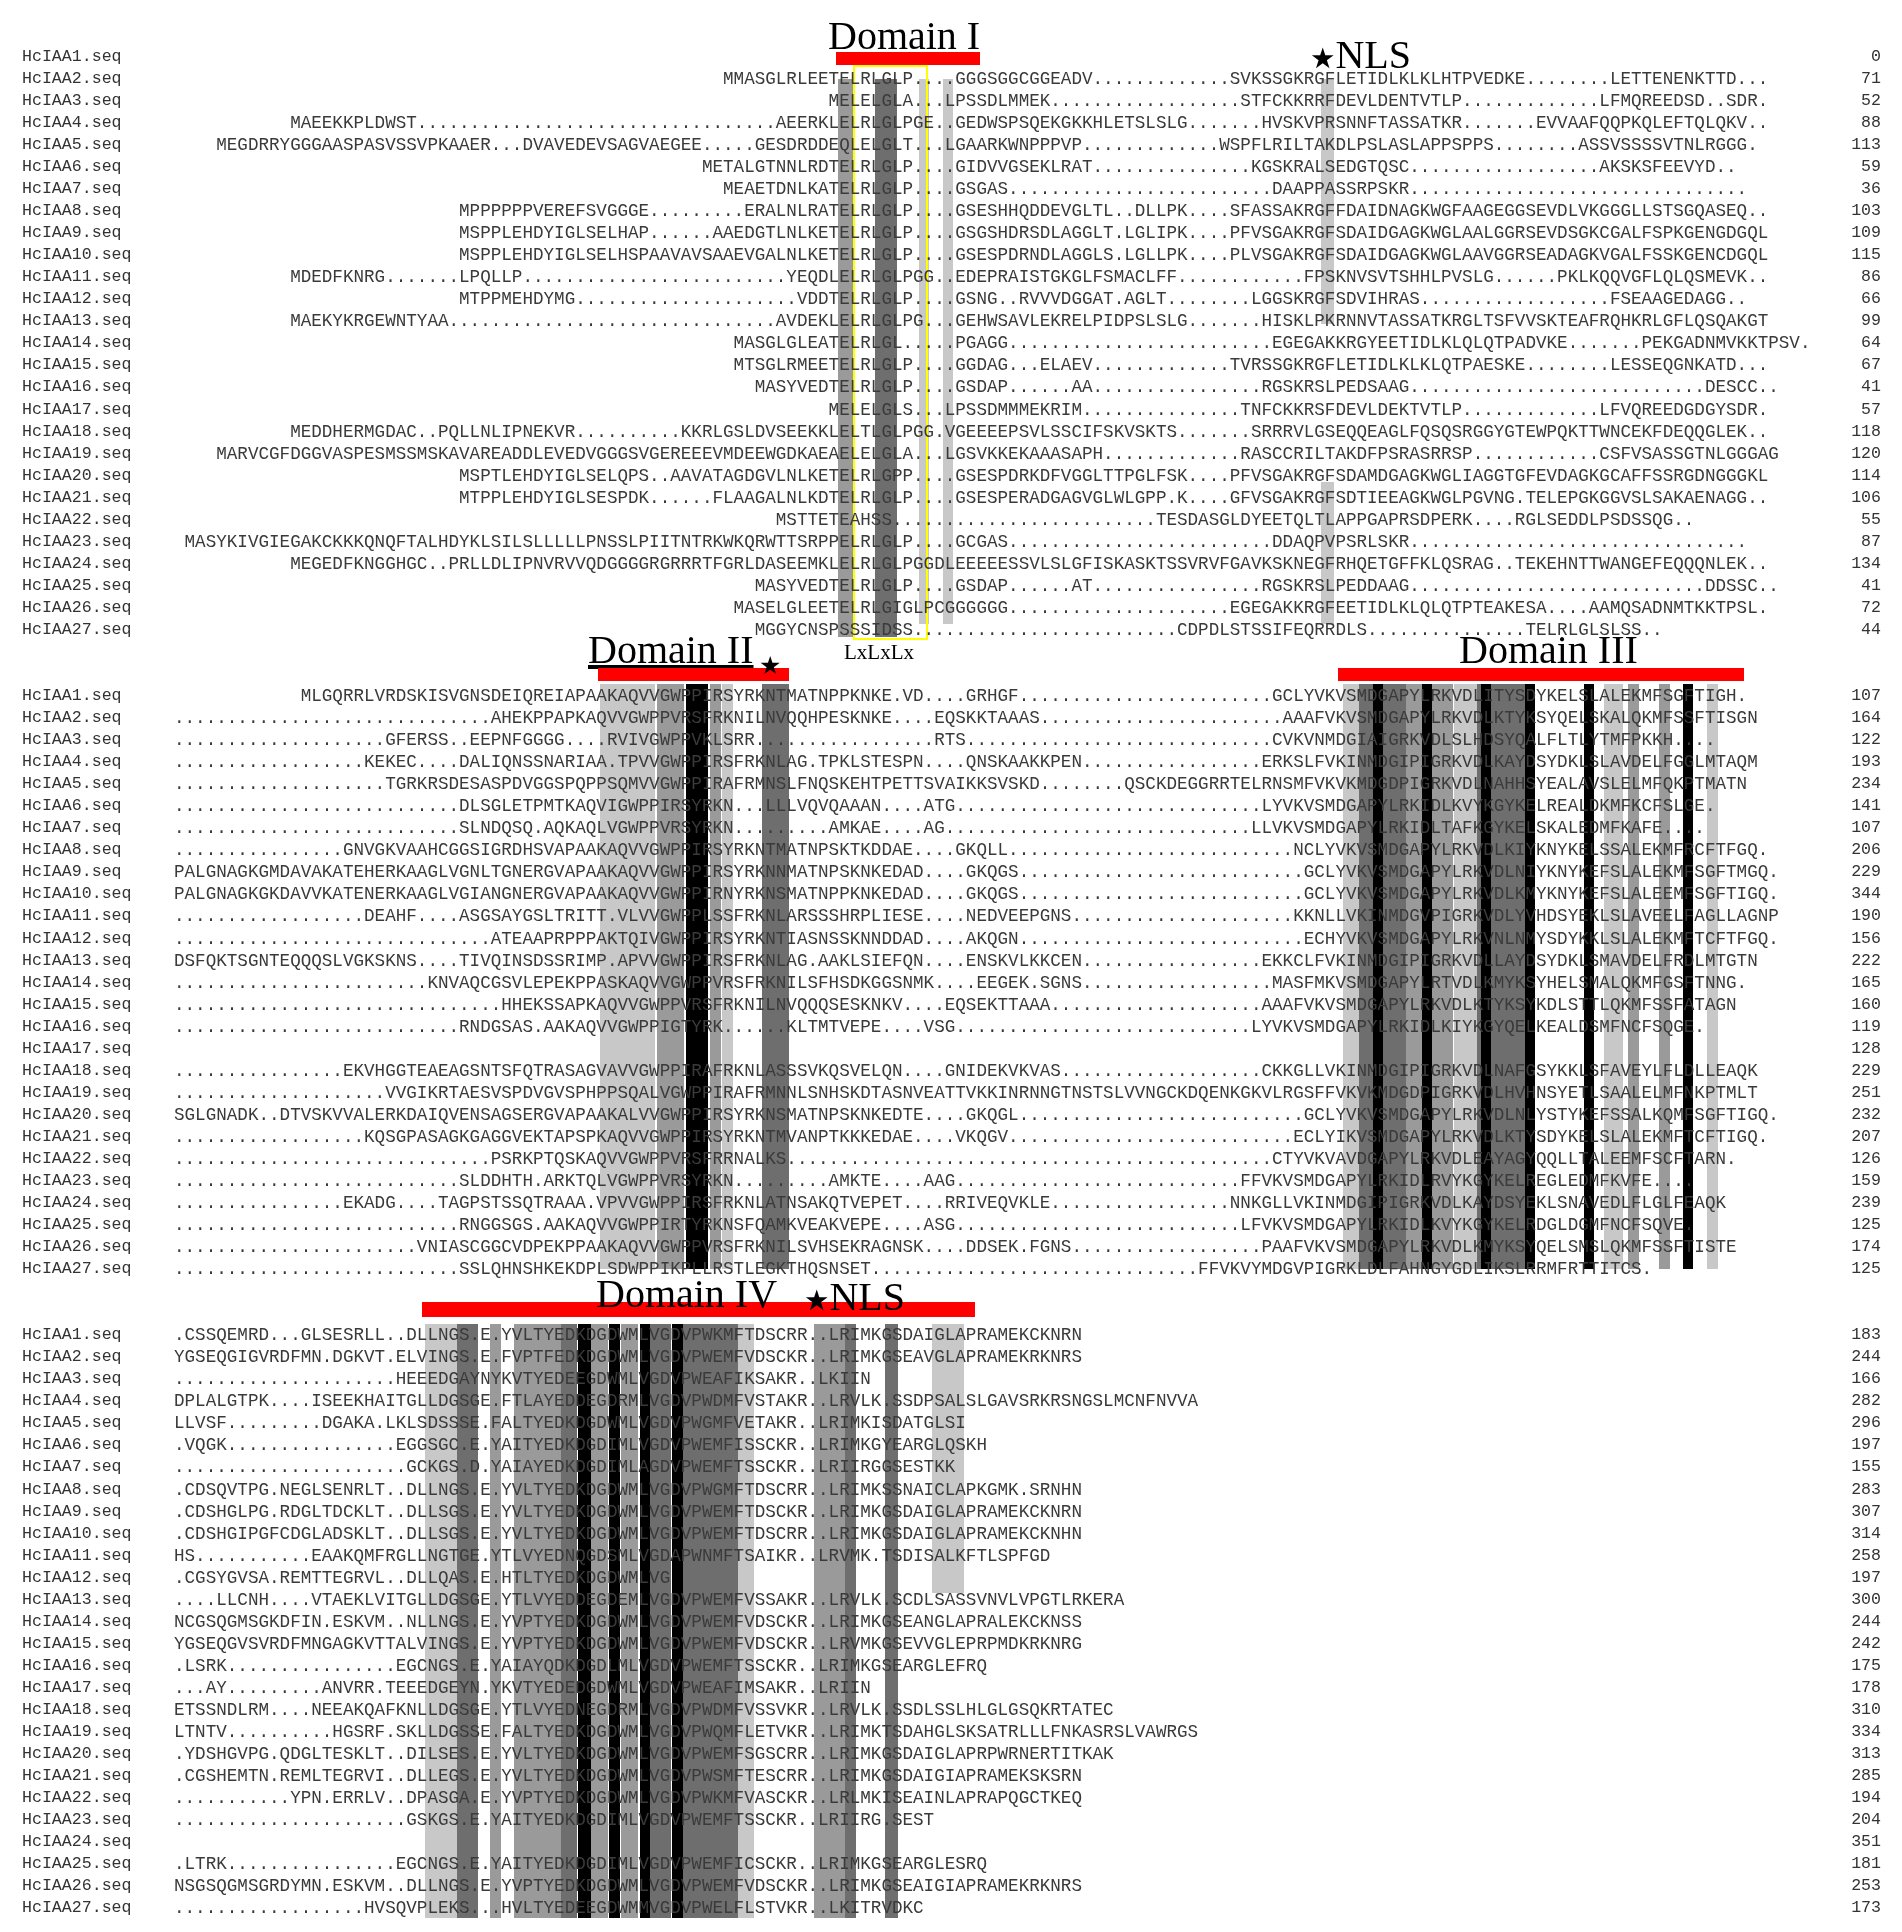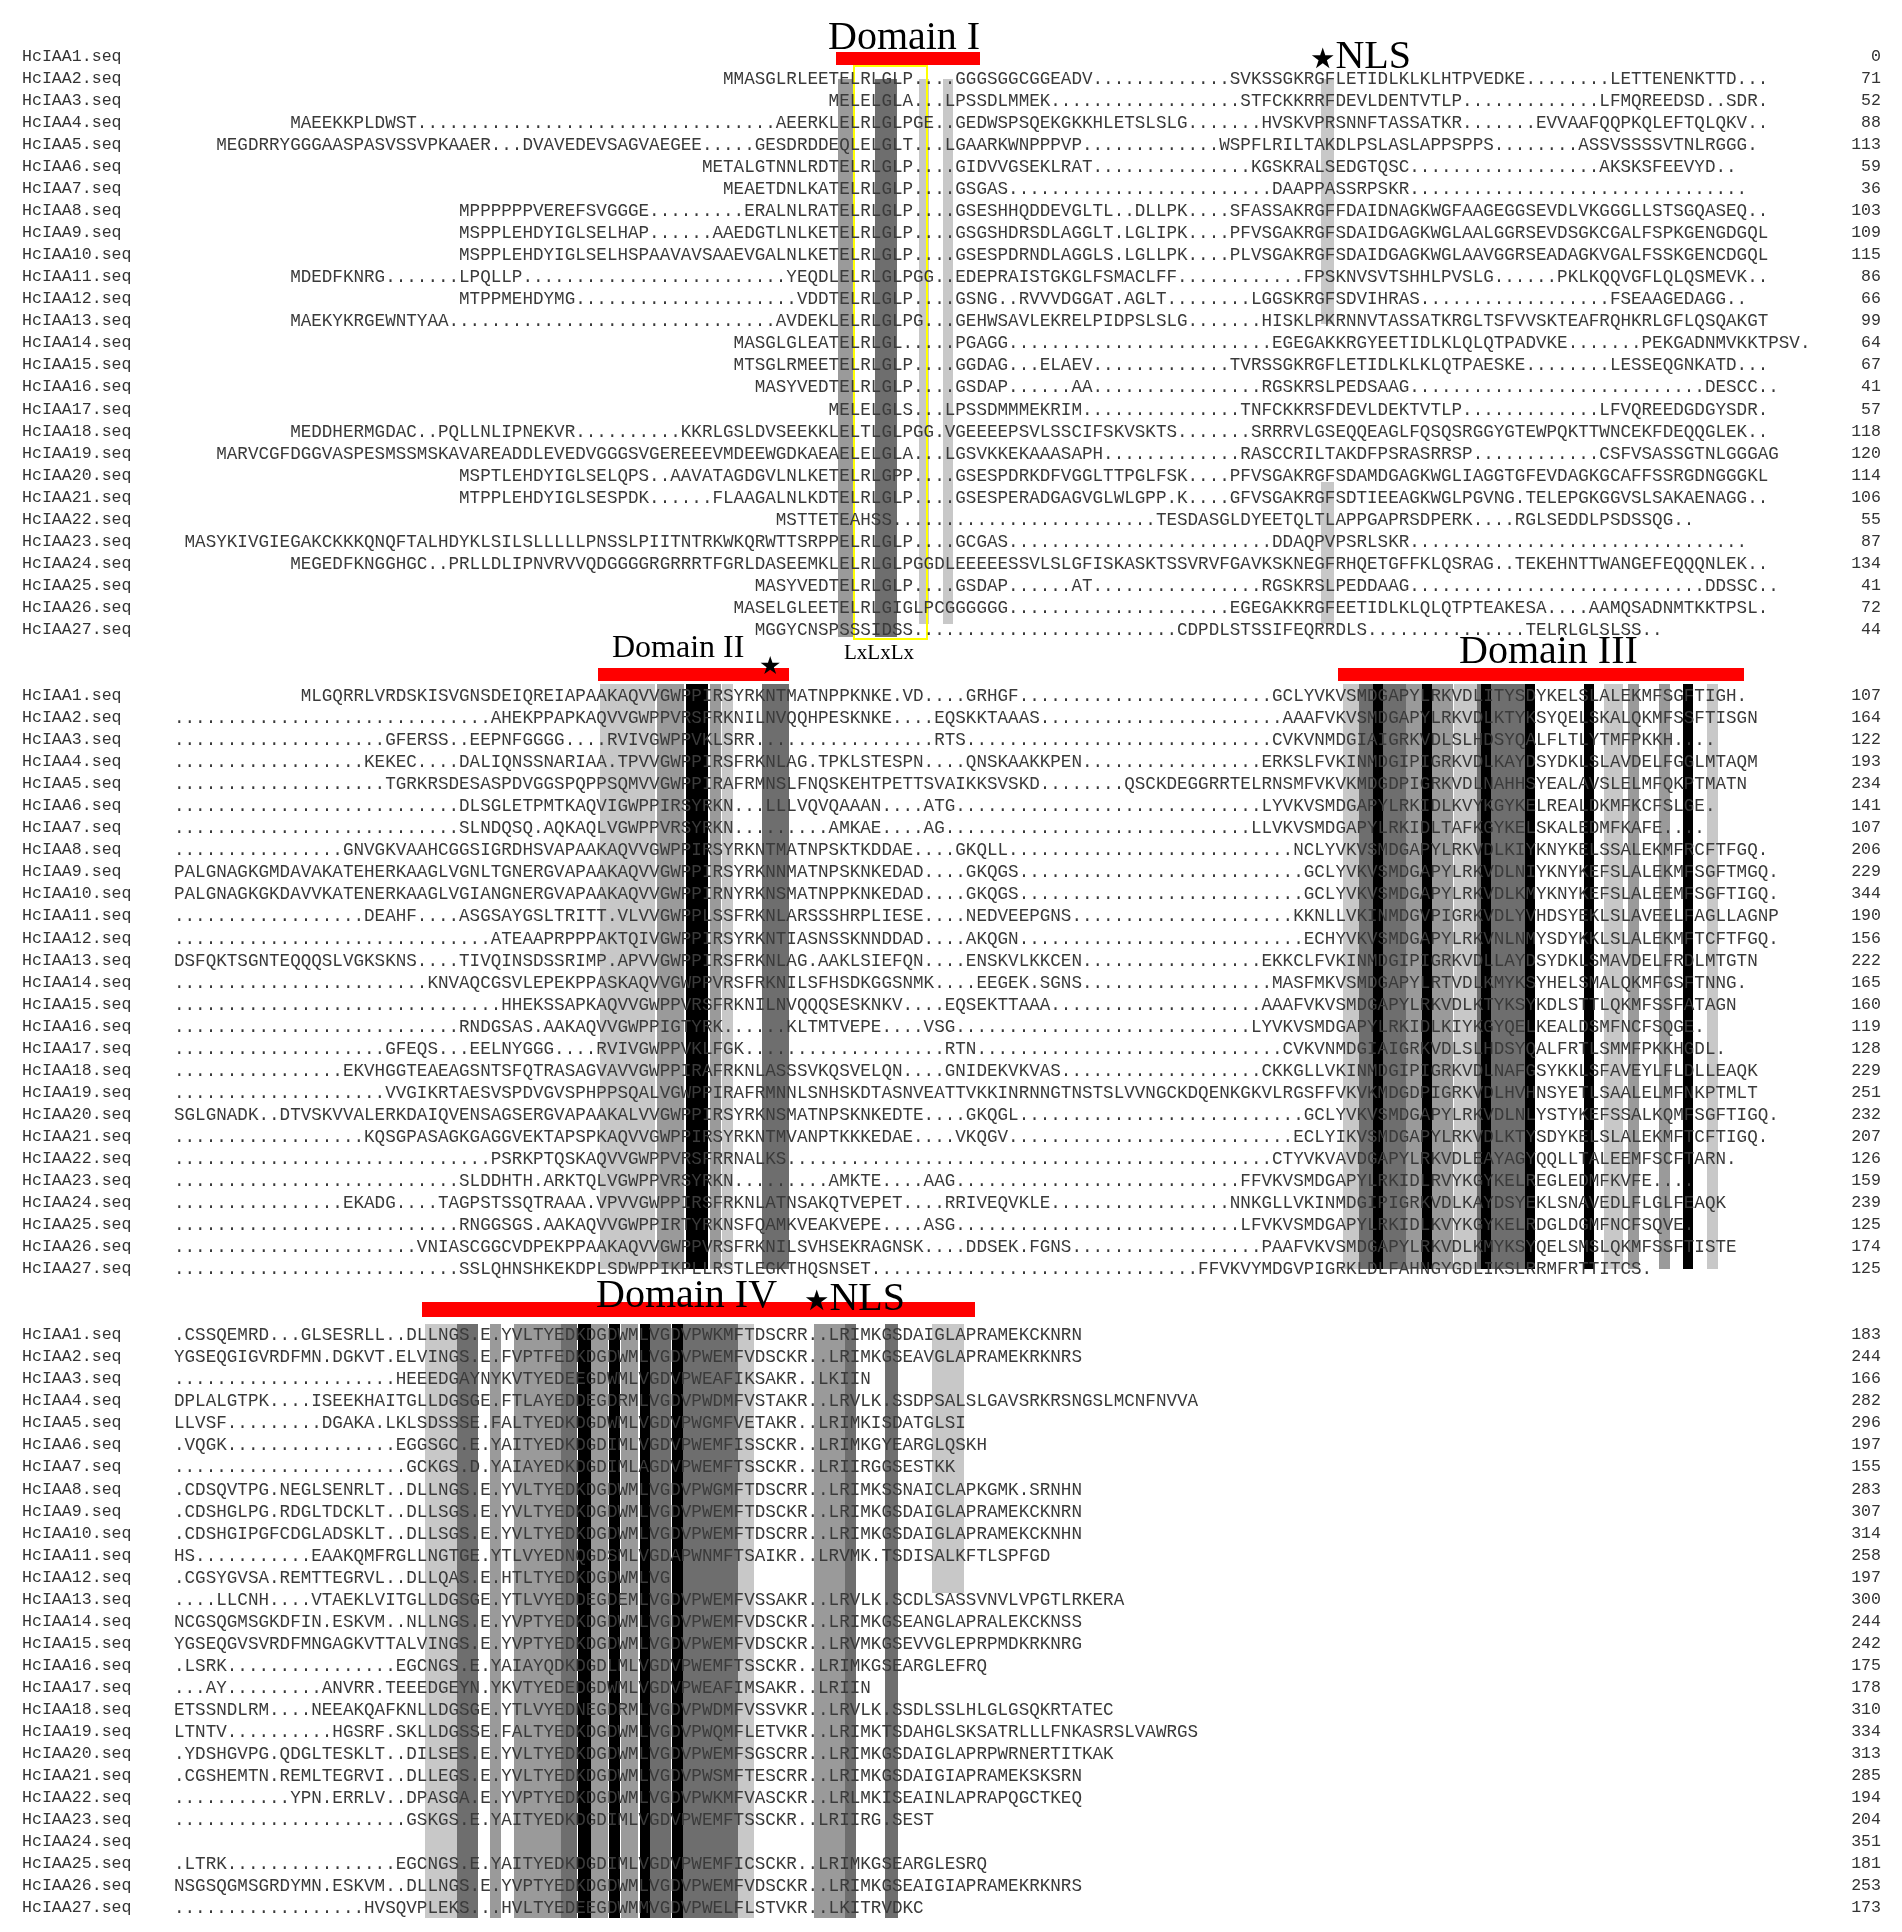--- a/index.html
+++ b/index.html
@@ -77,21 +77,21 @@
 <div class="layer">
   <div class="dlabel" style="left:828px;top:16px;font-size:40px;">Domain I</div>
   <div class="redbar" style="left:836px;top:52px;width:144px;height:12.6px;"></div>
   <div class="yellow-box" style="left:853px;top:65px;width:75px;height:575px;"></div>
   <div class="dlabel" style="left:1310px;top:35px;font-size:40px;">
     <span class="star" style="font-size:28.4px;">★</span><span>NLS</span>
   </div>
 
   <div class="dlabel" style="left:844px;top:642px;font-size:21px;">LxLxLx</div>
 
-  <div class="dlabel" style="left:612px;top:630px;font-size:32px;">Domain II</div>
+  <div class="dlabel" style="left:588px;top:630px;font-size:40px;text-decoration:underline;">Domain II</div>
   <div class="redbar" style="left:598px;top:668px;width:191px;height:12.6px;"></div>
   <div class="dlabel star" style="left:759px;top:653px;font-size:25px;">★</div>
 
   <div class="dlabel" style="left:1459px;top:630px;font-size:40px;">Domain III</div>
   <div class="redbar" style="left:1338px;top:668px;width:406px;height:12.6px;"></div>
 
   <div class="redbar" style="left:422px;top:1302px;width:553px;height:15px;"></div>
   <div class="dlabel" style="left:596px;top:1274px;font-size:40px;">Domain IV</div>
   <div class="dlabel" style="left:804px;top:1277px;font-size:40px;">
     <span class="star" style="font-size:28.4px;">★</span><span>NLS</span>
@@ -311,21 +311,20 @@
       <span class="seq">...............................HHEKSSAPKAQVVGWPPVRSFRKNILNVQQQSESKNKV....EQSEKTTAAA....................AAAFVKVSMDGAPYLRKVDLKTYKSYKDLSTTLQKMFSSFATAGN</span>
       <span class="num">160</span>
     </div>
     <div class="row" style="top: 1016px;">
       <span class="name">HcIAA16.seq</span>
       <span class="seq">...........................RNDGSAS.AAKAQVVGWPPIGTYRK......KLTMTVEPE....VSG............................LYVKVSMDGAPYLRKIDLKIYKGYQELKEALDSMFNCFSQGE.</span>
       <span class="num">119</span>
     </div>
     <div class="row" style="top: 1038px;">
       <span class="name">HcIAA17.seq</span>
-      <span class="seq">....................GFEQS...EELNYGGG....RVIVGWPPVKLFGK...................RTN.............................CVKVNMDGIAIGRKVDLSLHDSYQALFRTLSMMFPKKHGDL.</span>
       <span class="num">128</span>
     </div>
     <div class="row" style="top: 1060px;">
       <span class="name">HcIAA18.seq</span>
       <span class="seq">................EKVHGGTEAEAGSNTSFQTRASAGVAVVGWPPIRAFRKNLASSSVKQSVELQN....GNIDEKVKVAS...................CKKGLLVKINMDGIPIGRKVDLNAFGSYKKLSFAVEYLFLDLLEAQK</span>
       <span class="num">229</span>
     </div>
     <div class="row" style="top: 1082px;">
       <span class="name">HcIAA19.seq</span>
       <span class="seq">....................VVGIKRTAESVSPDVGVSPHPPSQALVGWPPIRAFRMNNLSNHSKDTASNVEATTVKKINRNNGTNSTSLVVNGCKDQENKGKVLRGSFFVKVKMDGDPIGRKVDLHVHNSYETLSAALELMFNKPTMLT</span>

